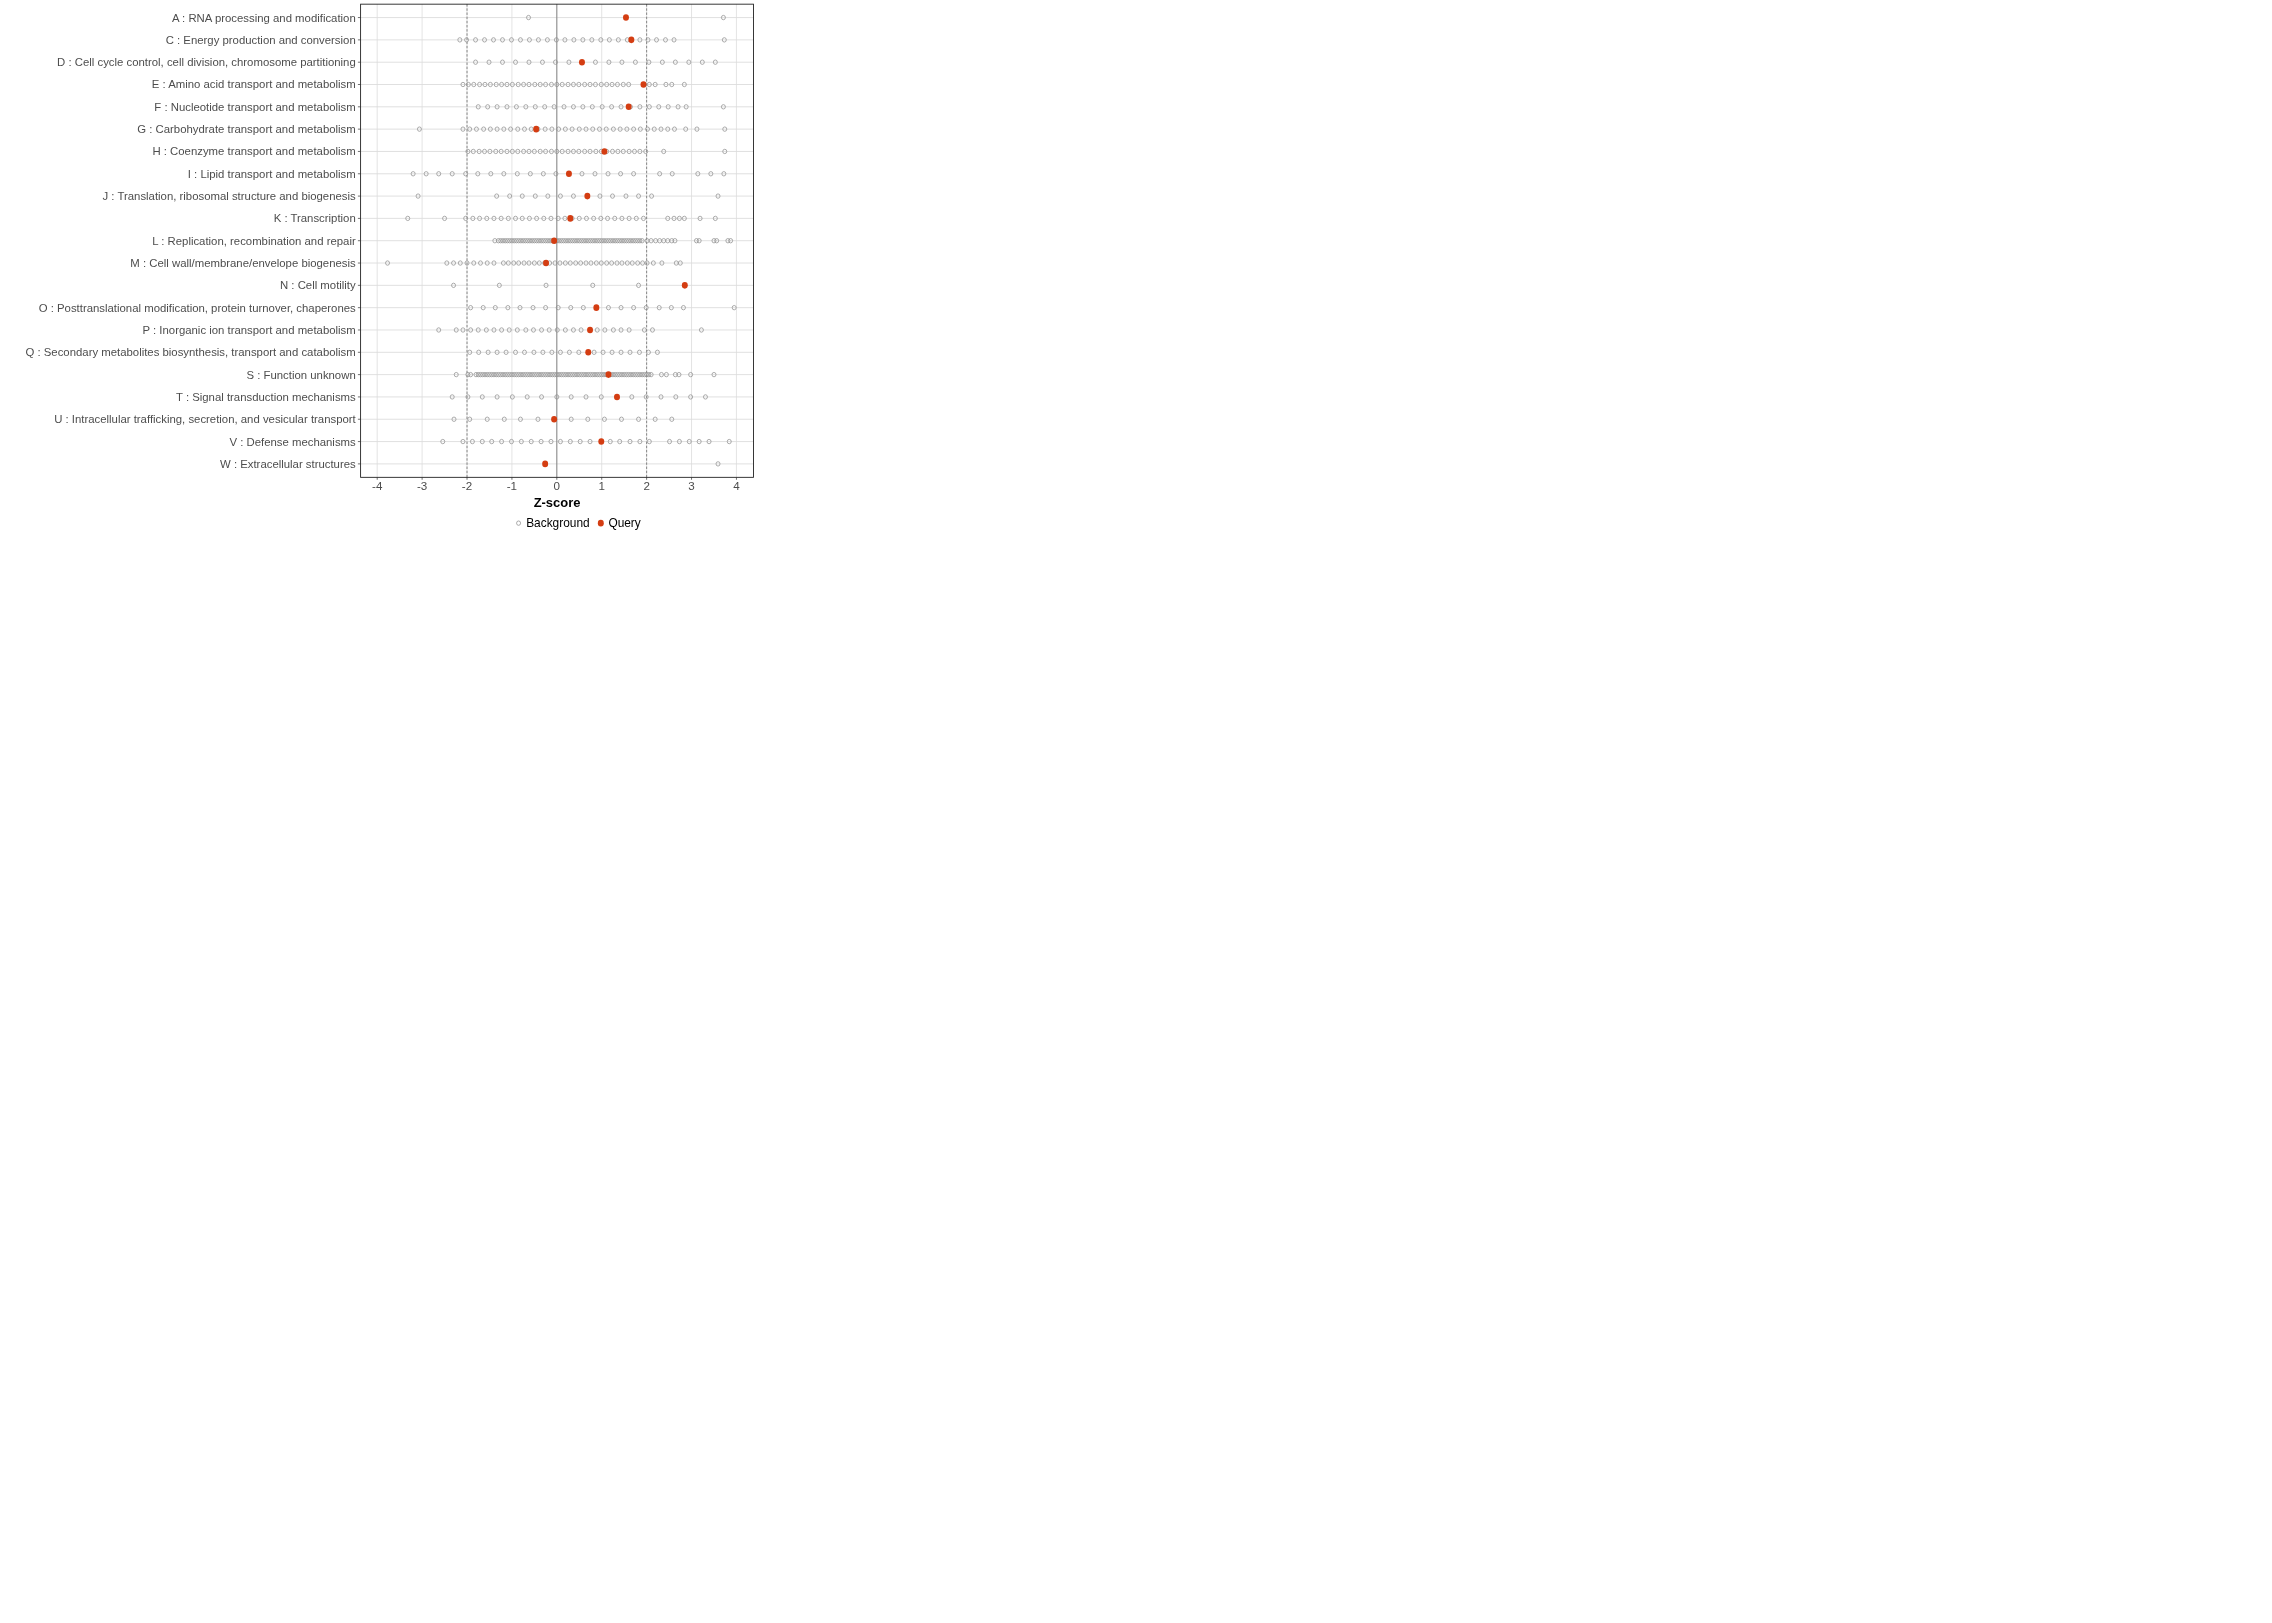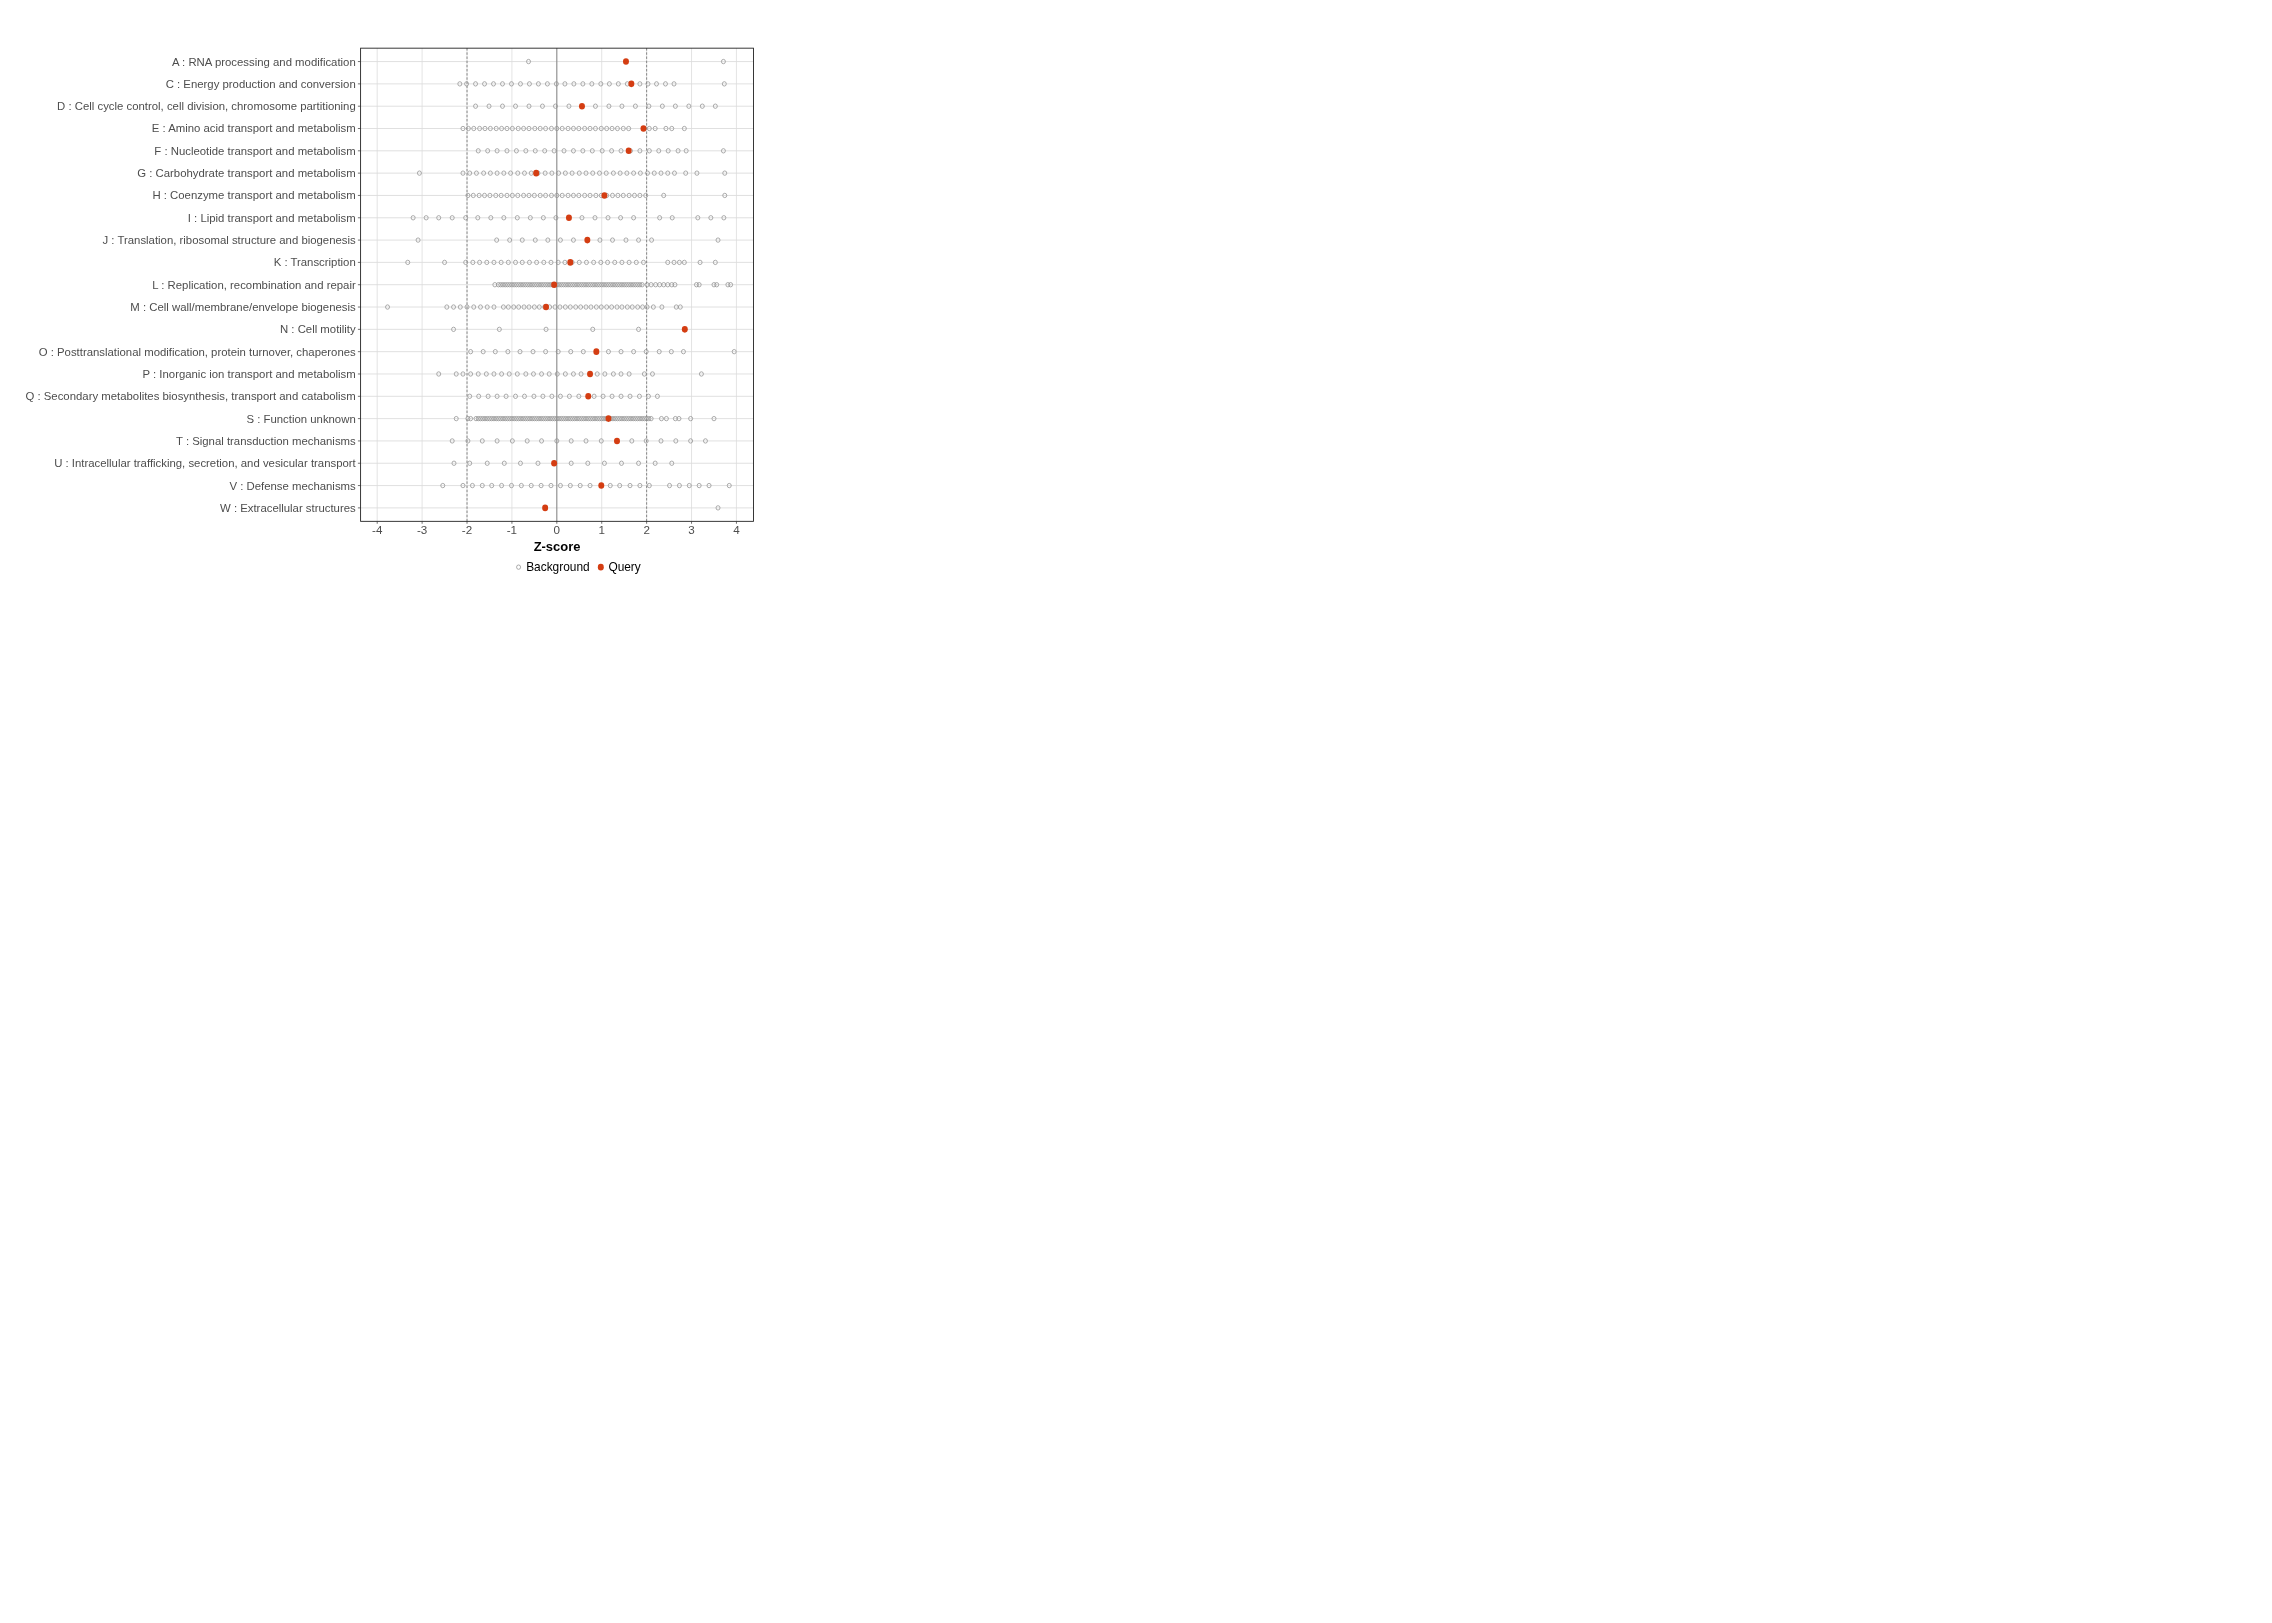--- a/index.html
+++ b/index.html
@@ -1,16 +1,16 @@
 <!DOCTYPE html>
 <html style="font-size:8.7px"><head>
 <meta charset="utf-8">
 <style>
   html,body{margin:0;padding:0;background:#ffffff;}
-  .figure{position:relative;width:758px;height:541px;background:#ffffff;overflow:hidden;margin-top:44px;}
+  .figure{position:relative;width:758px;height:541px;background:#ffffff;overflow:hidden;}
   svg{display:block;}
   svg text{font-family:"Liberation Sans","DejaVu Sans",sans-serif;}
 </style>
 </head>
 <body>
 
 <div class="figure">
   <svg id="chart" width="758" height="541" viewBox="0 0 1400 1000">
       <rect x="0" y="0" width="1400" height="1000" fill="#FFFFFF"></rect>
       <g>

